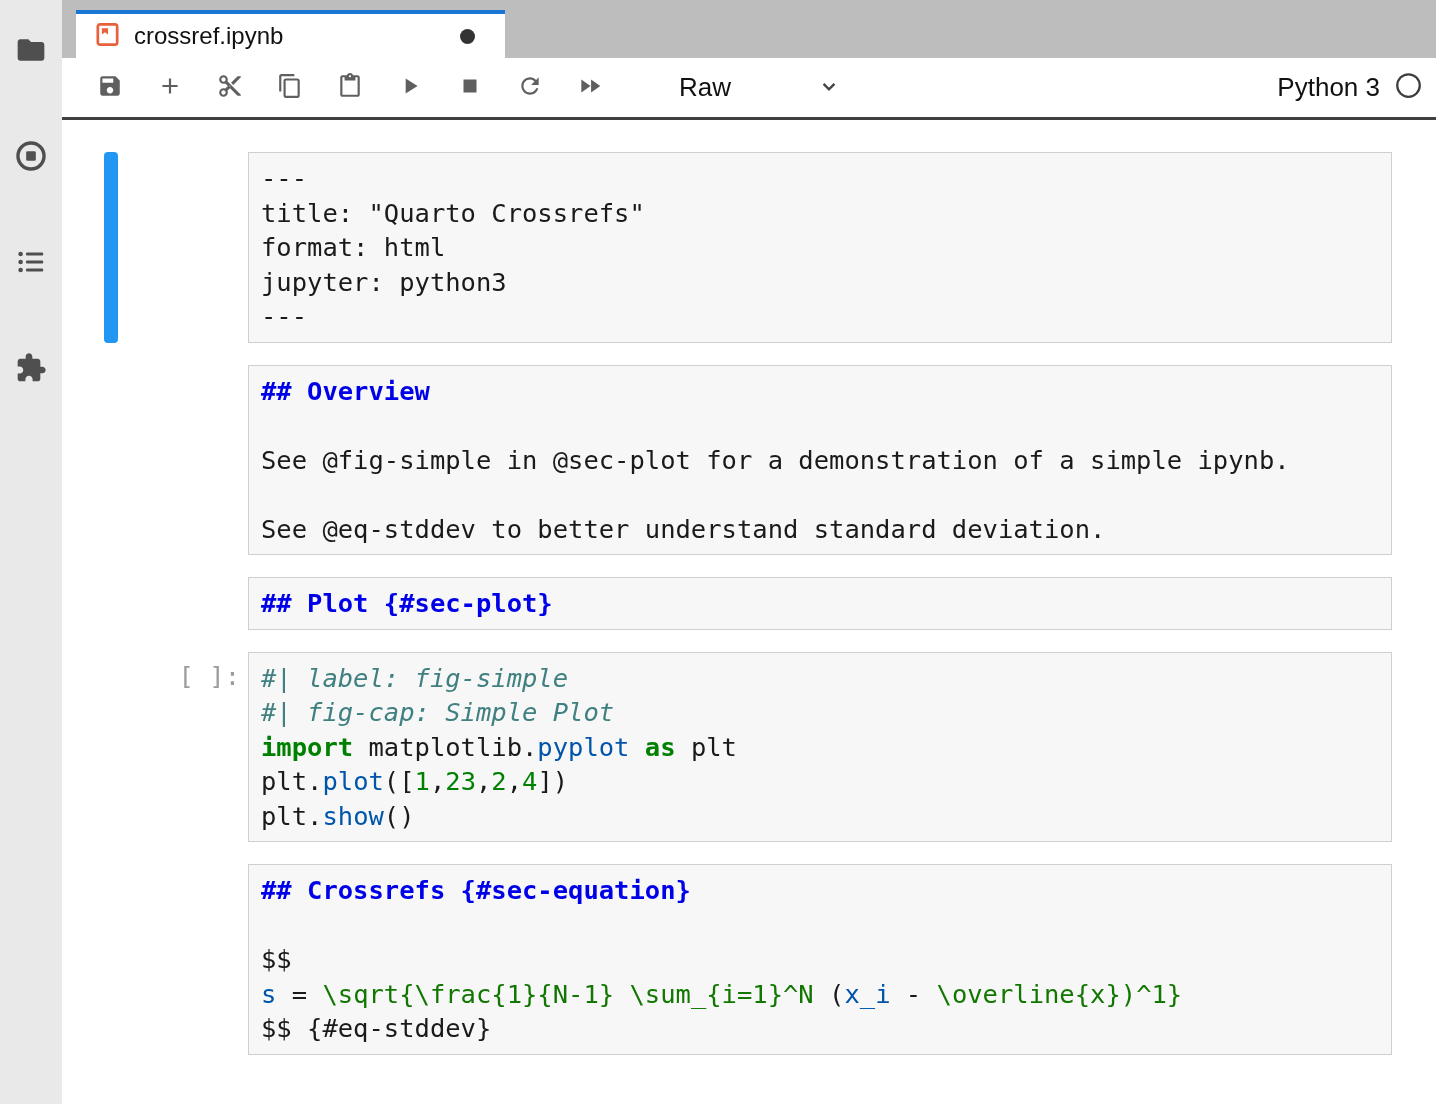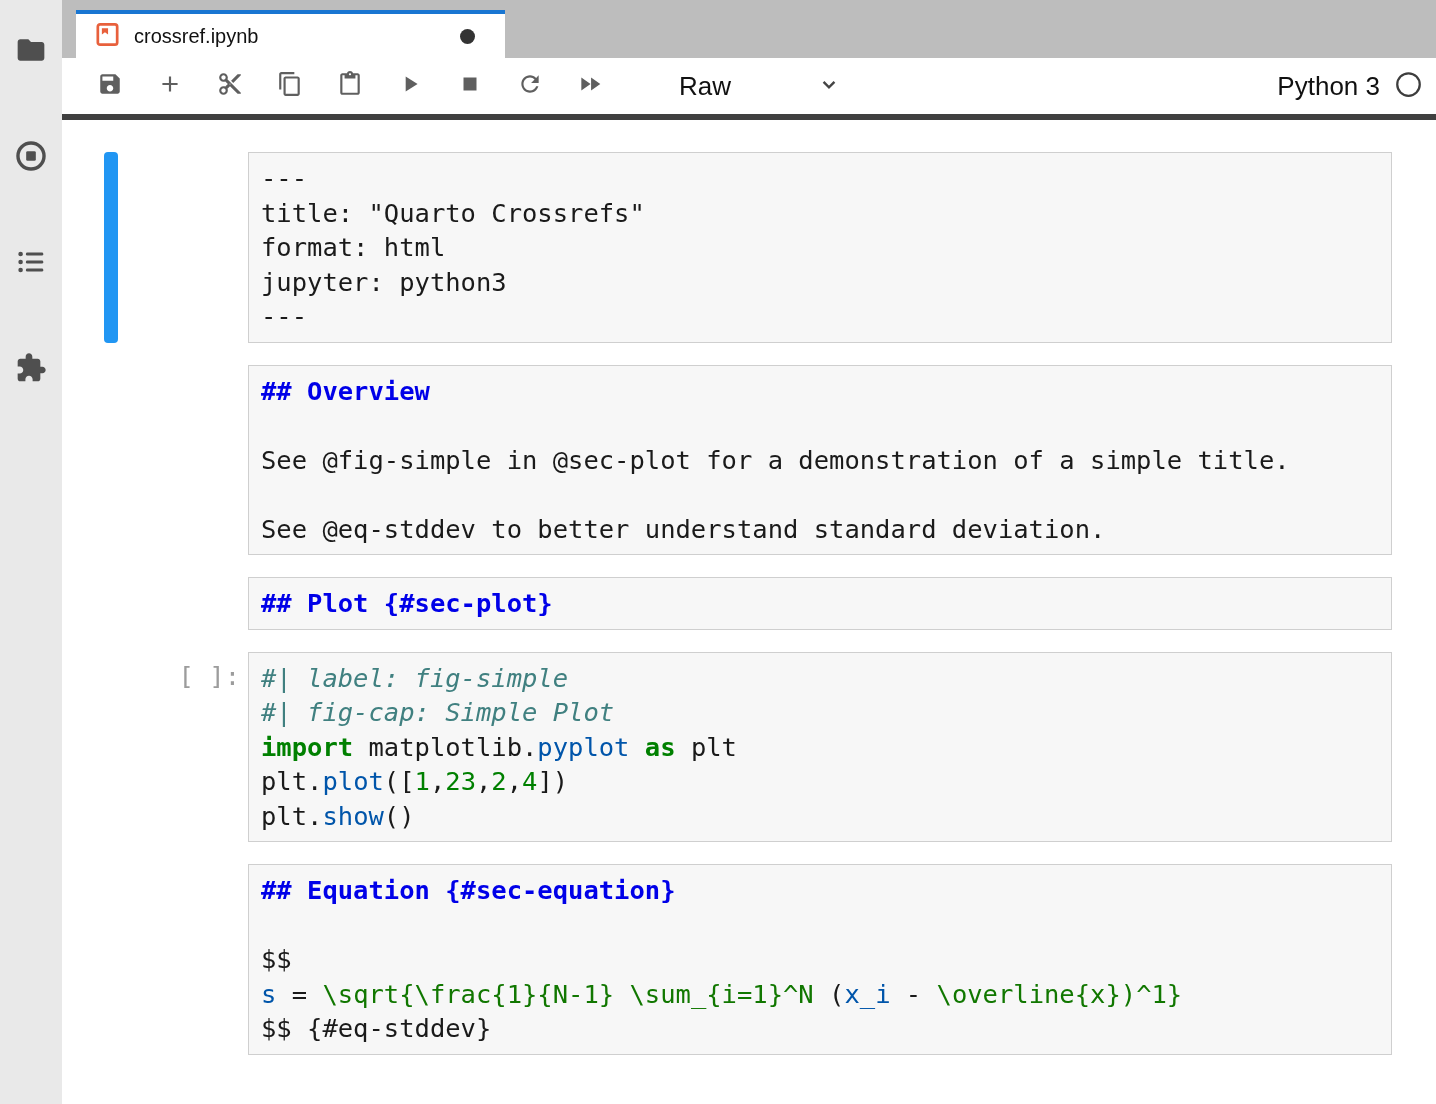--- a/index.html
+++ b/index.html
@@ -8,26 +8,26 @@
 
   
   .sidebar { position:absolute; left:0; top:0; width:62px; height:1104px; background:#e9e9e9; z-index:6; }
   .sb-btn { position:absolute; left:0; width:62px; height:72px; display:flex; align-items:center; justify-content:center; cursor:pointer; }
   .sb-btn svg { fill:#4f4f4f; }
 
   
   .tabstrip { position:absolute; left:62px; top:0; width:1374px; height:58px; background:#bdbdbd; }
   .tab { position:absolute; left:14px; top:10px; width:429px; height:48px; background:#fff;
          border-top:4px solid #1976d2; display:flex; align-items:center; padding:0 18px; gap:13px; cursor:pointer; }
-  .tab-title { font-size:20px; color:#111; white-space:nowrap; }
+  .tab-title { font-size:24px; color:#111; white-space:nowrap; }
   .dirty-dot { width:15px; height:15px; border-radius:50%; background:#333; margin-left:auto; margin-right:12px; flex:none; }
 
   
   .toolbar { position:absolute; left:62px; top:58px; width:1374px; height:62px; background:#fff;
-             border-bottom:6px solid #404040; display:flex; align-items:center; padding-left:35px; }
+             border-bottom:3px solid #404040; display:flex; align-items:center; padding-left:35px; }
   .tb-btn { width:26px; height:26px; margin-right:34px; flex:none; cursor:pointer; display:flex; align-items:center; justify-content:center; }
   .tb-btn svg { fill:#5f5f5f; }
   .celltype { display:flex; align-items:center; margin-left:42px; cursor:pointer; }
   .celltype-label { font-size:26px; color:#111; }
   .celltype svg { margin-left:85px; stroke:#444; fill:none; stroke-width:2.2; }
   .kernel { margin-left:auto; display:flex; align-items:center; gap:15px; padding-right:14px; }
   .kernel-label { font-size:26px; color:#111; cursor:pointer; }
 
   
   .notebook { position:absolute; left:62px; top:120px; width:1374px; height:984px; background:#fff; padding-top:32px; overflow:hidden; }
@@ -180,21 +180,21 @@
           <div class="line"><span class="tok-plain">jupyter: python3</span></div>
           <div class="line"><span class="tok-plain">---</span></div>
         </div>
       </div>
       <div class="cell">
         <div class="collapser"></div>
         <div class="prompt"></div>
         <div class="editor">
           <div class="line"><span class="tok-md-header">## Overview</span></div>
           <div class="line">&nbsp;</div>
-          <div class="line"><span class="tok-plain">See @fig-simple in @sec-plot for a demonstration of a simple title.</span></div>
+          <div class="line"><span class="tok-plain">See @fig-simple in @sec-plot for a demonstration of a simple ipynb.</span></div>
           <div class="line">&nbsp;</div>
           <div class="line"><span class="tok-plain">See @eq-stddev to better understand standard deviation.</span></div>
         </div>
       </div>
       <div class="cell">
         <div class="collapser"></div>
         <div class="prompt"></div>
         <div class="editor">
           <div class="line"><span class="tok-md-header">## Plot {#sec-plot}</span></div>
         </div>
@@ -207,21 +207,21 @@
           <div class="line"><span class="tok-comment">#| fig-cap: Simple Plot</span></div>
           <div class="line"><span class="tok-keyword">import</span><span class="tok-plain"> matplotlib.</span><span class="tok-property">pyplot</span><span class="tok-plain"> </span><span class="tok-keyword">as</span><span class="tok-plain"> plt</span></div>
           <div class="line"><span class="tok-plain">plt.</span><span class="tok-property">plot</span><span class="tok-plain">([</span><span class="tok-number">1</span><span class="tok-plain">,</span><span class="tok-number">23</span><span class="tok-plain">,</span><span class="tok-number">2</span><span class="tok-plain">,</span><span class="tok-number">4</span><span class="tok-plain">])</span></div>
           <div class="line"><span class="tok-plain">plt.</span><span class="tok-property">show</span><span class="tok-plain">()</span></div>
         </div>
       </div>
       <div class="cell">
         <div class="collapser"></div>
         <div class="prompt"></div>
         <div class="editor">
-          <div class="line"><span class="tok-md-header">## Equation {#sec-equation}</span></div>
+          <div class="line"><span class="tok-md-header">## Crossrefs {#sec-equation}</span></div>
           <div class="line">&nbsp;</div>
           <div class="line"><span class="tok-plain">$$</span></div>
           <div class="line"><span class="tok-property">s</span><span class="tok-plain"> = </span><span class="tok-latex">\sqrt{\frac{1}{N-1} \sum_{i=1}^N </span><span class="tok-plain">(</span><span class="tok-property">x_i</span><span class="tok-plain"> - </span><span class="tok-latex">\overline{x})^1}</span></div>
           <div class="line"><span class="tok-plain">$$ {#eq-stddev}</span></div>
         </div>
       </div>
     </div>
 </div>
 
 </body></html>

